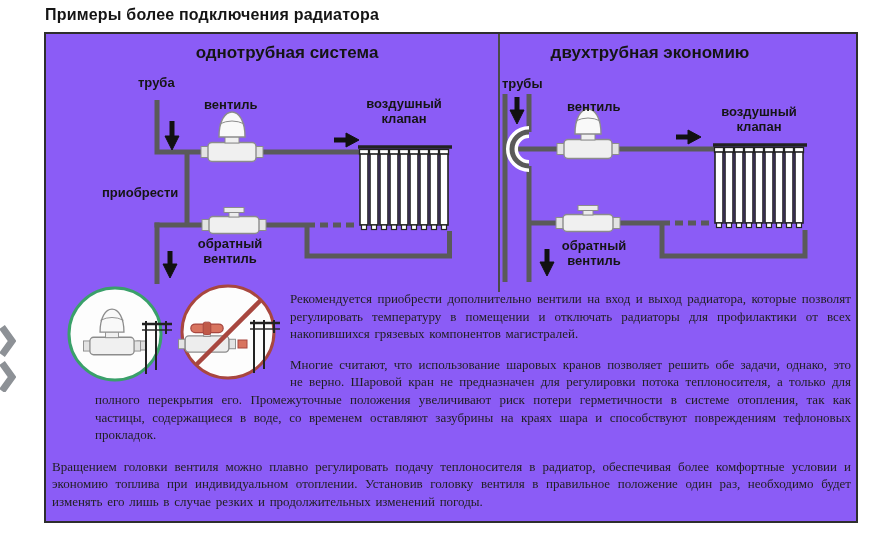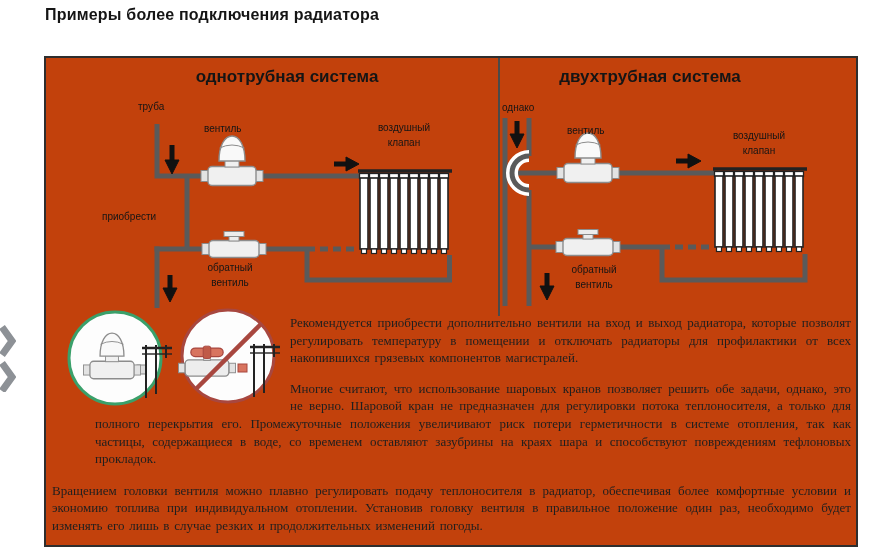--- a/index.html
+++ b/index.html
@@ -5,35 +5,35 @@
   html,body{margin:0;padding:0;}
   body{
     width:879px;height:550px;position:relative;overflow:hidden;
     background:#ffffff;font-family:"Liberation Sans",sans-serif;color:#1a1a1a;
   }
   .page-title{
     position:absolute;left:45px;top:6px;font-size:16px;font-weight:bold;
     letter-spacing:.2px;color:#151515;white-space:nowrap;
   }
   .frame{
-    position:absolute;left:44px;top:56px;width:810px;height:487px;
-    border:2px solid #2e2e2e;background:#c2410c;
+    position:absolute;left:44px;top:32px;width:810px;height:487px;
+    border:2px solid #2e2e2e;background:#8b5cf6;
   }
   .divider{
     position:absolute;left:452px;top:0;width:2px;height:258px;background:#4a4a4a;
   }
   .panel-title{
     position:absolute;top:9px;font-size:17px;font-weight:bold;text-align:center;
     color:#151515;white-space:nowrap;box-sizing:border-box;
   }
   .panel-title.left{left:0;width:452px;padding-left:30px;}
   .panel-title.right{left:452px;width:358px;padding-right:54px;}
   .dsvg{position:absolute;}
   .dlabel{
-    position:absolute;font-size:10px;font-weight:normal;line-height:14.5px;
+    position:absolute;font-size:13px;font-weight:bold;line-height:14.5px;
     color:#151515;white-space:nowrap;
   }
   .dlabel.block{text-align:center;width:100px;white-space:normal;}
   .bodytext{
     position:absolute;left:6px;right:5px;top:256px;
     font-size:13px;line-height:17.6px;text-align:justify;color:#1f1f1f;
     word-spacing:1.5px;
   }
   .bodytext p{margin:0 0 13px;font-family:Liberation Serif, serif;}
   .bodytext p.p2{margin-bottom:14px;margin-left:43px;}
@@ -117,21 +117,21 @@
 <svg class="edge-nav" viewBox="0 0 16 70">
   <polyline points="2,5 12,19 2,33" fill="none" stroke="#8d9196" stroke-width="7"></polyline>
   <polyline points="2,41 12,55 2,69" fill="none" stroke="#8d9196" stroke-width="7"></polyline>
 </svg>
 
 <div class="frame">
 
   <div class="divider"></div>
 
   <div class="panel-title left">однотрубная система</div>
-  <div class="panel-title right">двухтрубная система</div>
+  <div class="panel-title right">двухтрубная экономию</div>
 
   <svg class="dsvg" style="left:0;top:0;width:452px;height:260px" viewBox="44 40 452 260">
     <g stroke="#5a5a5a" stroke-width="5" fill="none">
       <path d="M155,106 V158 H358"></path>
       <path d="M185,158 V231"></path>
       <path d="M152.5,231 H305"></path>
       <path d="M155,228.5 V290"></path>
       <path d="M305,231 V262 H447.5 V237"></path>
       <path d="M305,231 H357" stroke-dasharray="8 5"></path>
     </g>
@@ -172,21 +172,21 @@
       <path d="M547,255 V269" stroke-width="5" fill="none"></path>
       <polygon points="540,268 554,268 547,282"></polygon>
       <path d="M676,143 H690" stroke-width="5" fill="none"></path>
       <polygon points="688,136 688,150 701,143"></polygon>
     </g>
     <use href="#valve-main" x="588" y="155"></use>
     <use href="#valve-return" x="588" y="229"></use>
     <use href="#radiator8" x="715" y="148"></use>
   </svg>
 
-  <span class="dlabel" style="left:456px;top:43px">однако</span>
+  <span class="dlabel" style="left:456px;top:43px">трубы</span>
   <span class="dlabel" style="left:521px;top:66px">вентиль</span>
   <span class="dlabel block" style="left:663px;top:71px"><span>воздушный</span><br><span>клапан</span></span>
   <span class="dlabel block" style="left:498px;top:205px"><span>обратный</span><br><span>вентиль</span></span>
 
   <svg class="dsvg" style="left:11px;top:248px;width:235px;height:110px" viewBox="55 288 235 110">
     <g>
       <circle cx="113" cy="340" r="46" fill="#fdfdfd" stroke="#3aa06a" stroke-width="3"></circle>
       <rect x="135" y="347" width="9" height="9" fill="#ddd" stroke="#888"></rect>
       <g transform="translate(110,352) scale(0.92)">
           <use href="#valve-main"></use>

